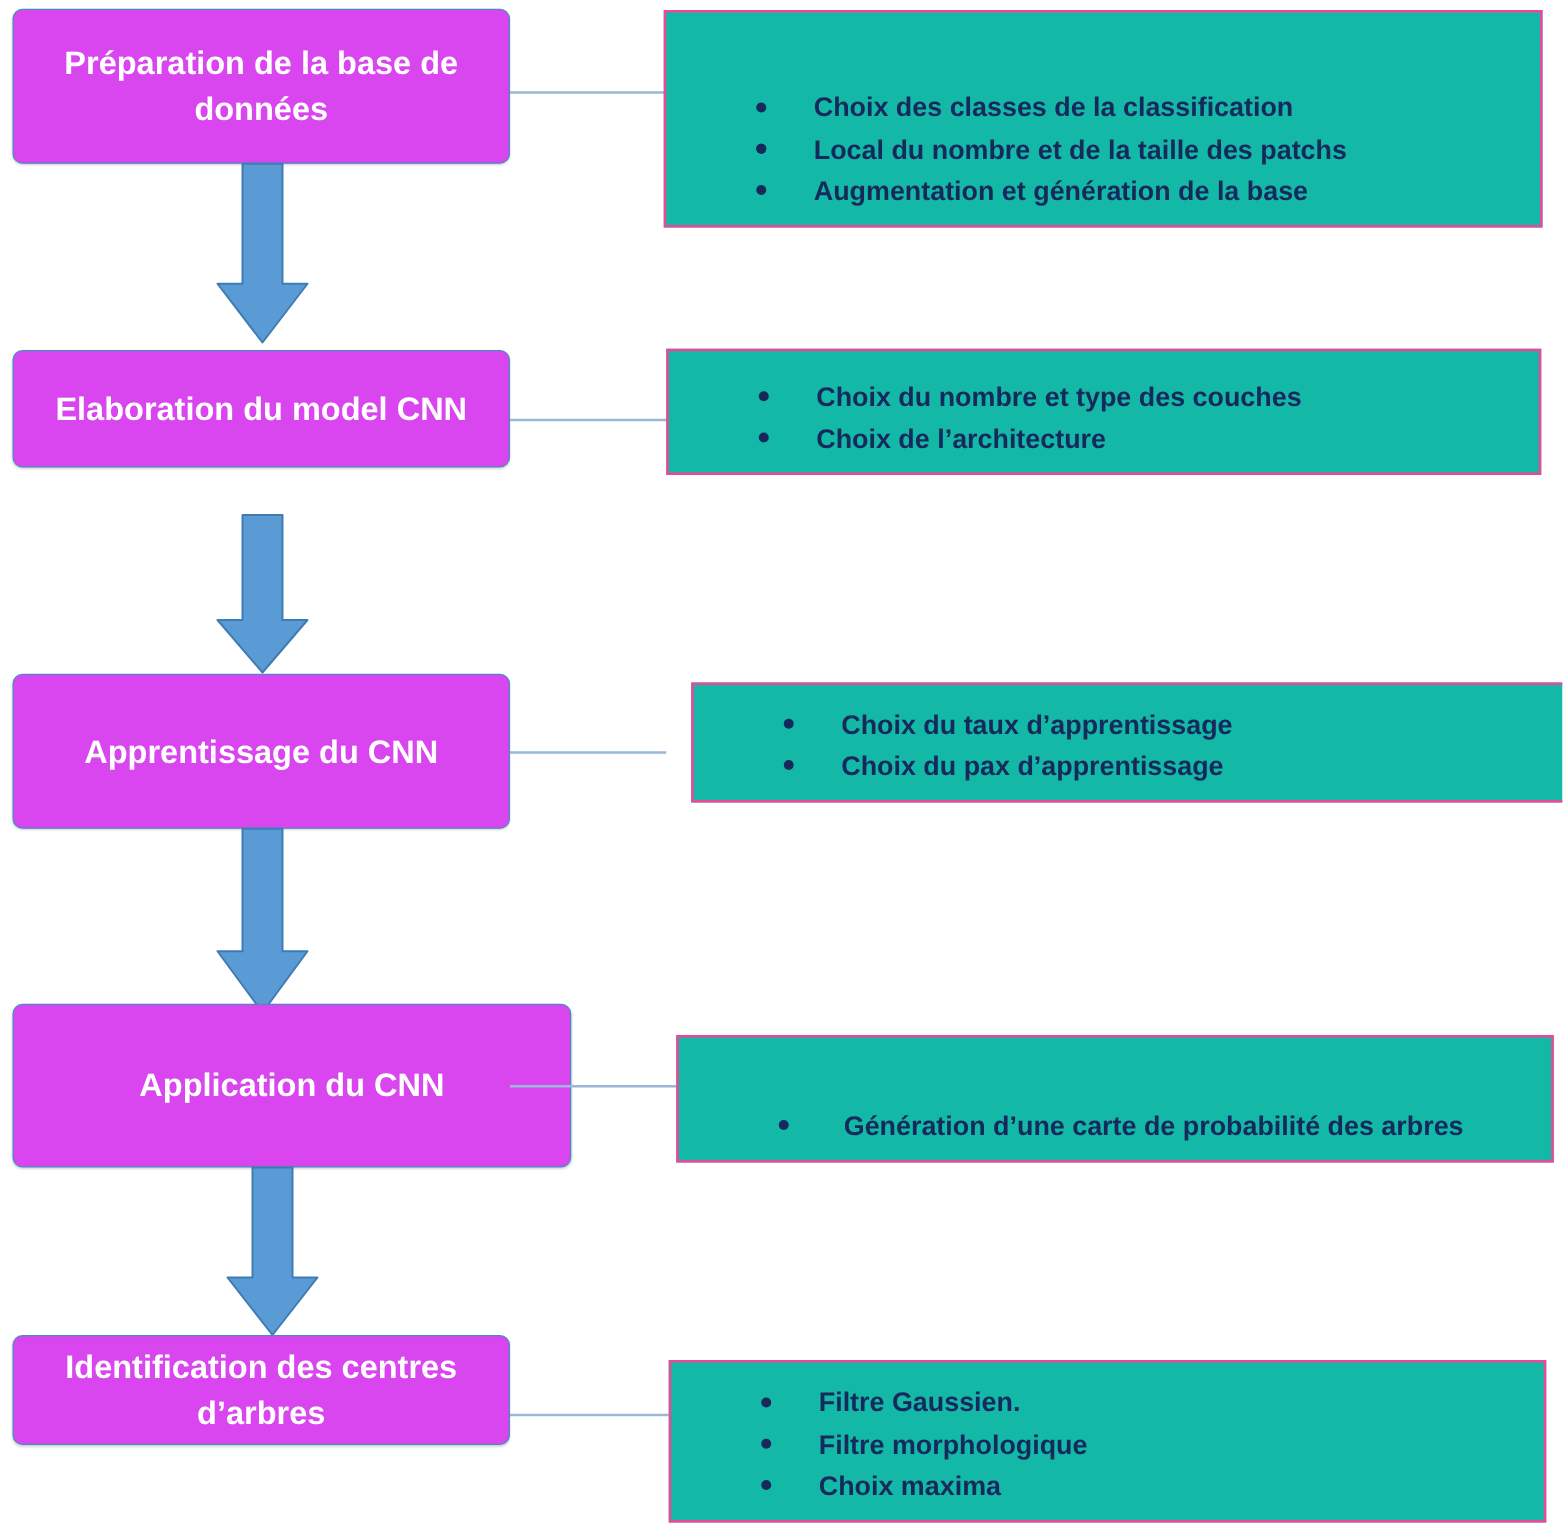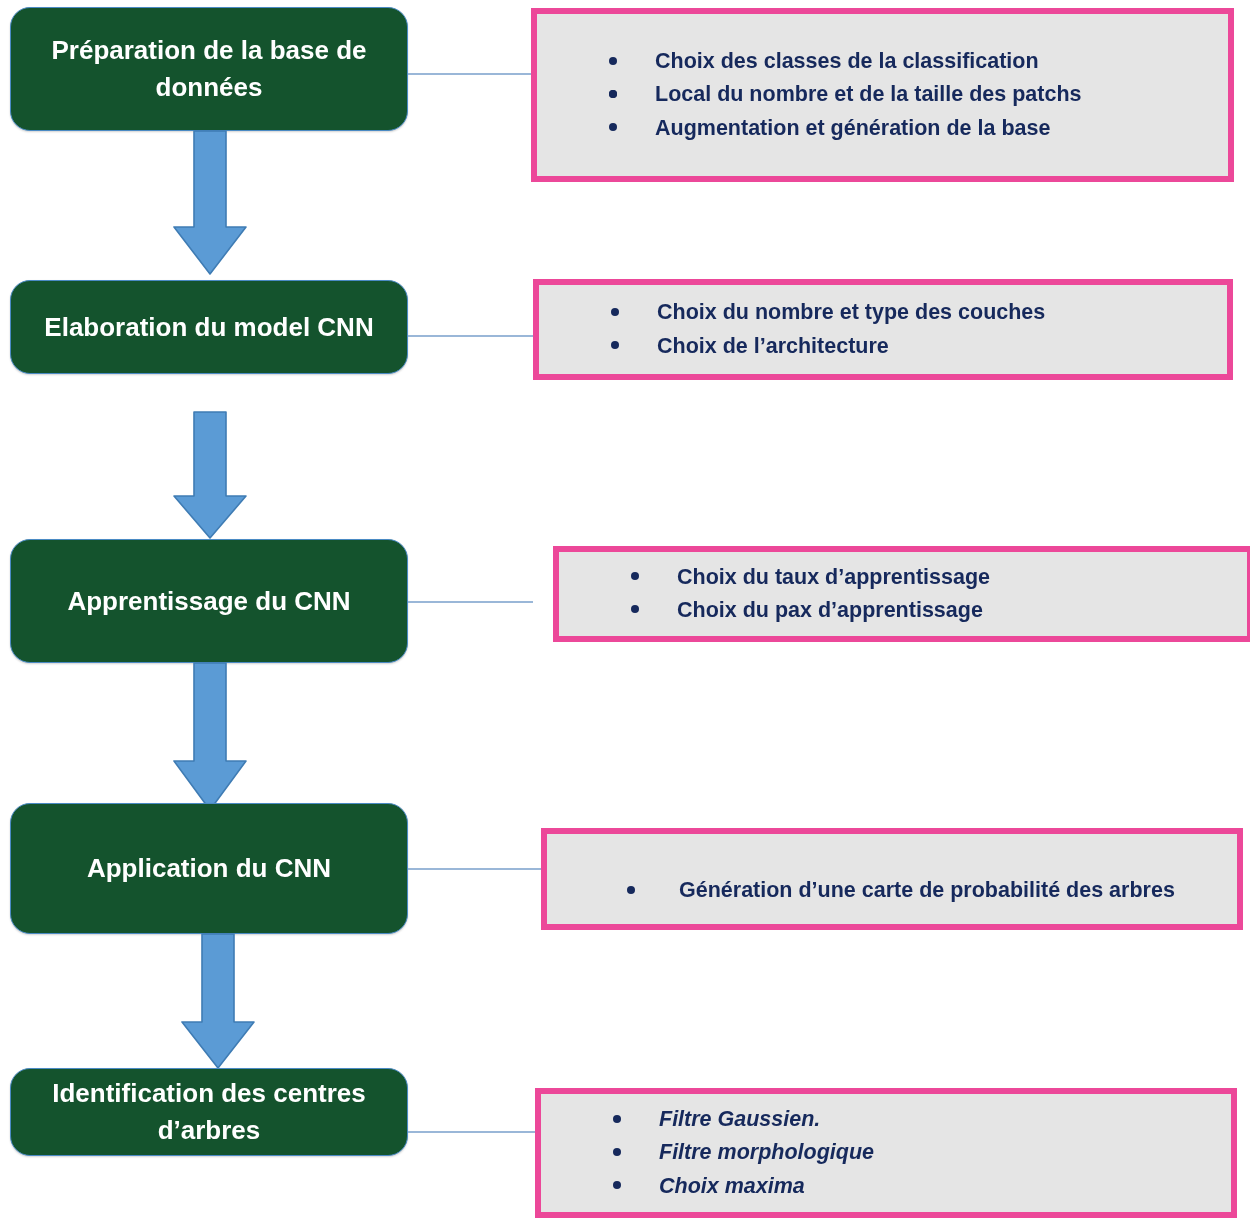--- a/index.html
+++ b/index.html
@@ -15,48 +15,48 @@
     width: 1250px;
     height: 1224px;
     background: #ffffff;
     overflow: hidden;
   }
 
   
   .stage-box {
     position: absolute;
     box-sizing: border-box;
-    background: #14532d;
+    background: #d946ef;
     border: 1.5px solid #4a8ac4;
-    border-radius: 20px;
+    border-radius: 8px;
     display: flex;
     align-items: center;
     justify-content: center;
     text-align: center;
     color: #ffffff;
     font-weight: bold;
     font-size: 26px;
     line-height: 1.42;
     padding: 6px 26px;
     box-shadow: 0 1px 2px rgba(0,0,0,0.18);
   }
   .stage-box .stage-label {
     display: block;
     width: 100%;
   }
 
   
   .detail-panel {
     position: absolute;
     box-sizing: border-box;
-    background: #e5e5e5;
-    border: 6px solid #ec4899;
+    background: #14b8a6;
+    border: 2px solid #ec4899;
     display: flex;
     flex-direction: column;
-    justify-content: center;
+    justify-content: flex-end;
     padding: 8px 10px 8px 10px;
   }
   .detail-panel ul {
     list-style: none;
     margin: 0;
     padding: 0;
   }
   .detail-panel li {
     position: relative;
     color: #16295c;
@@ -173,21 +173,21 @@
       </li>
     </ul>
   </div>
 
   <div class="down-arrow" style="left:172px; top:663px;">
     <svg width="76" height="150" viewBox="0 0 76 150">
       <polygon points="22,0 54,0 54,98 74,98 38,147 2,98 22,98" fill="#5b9bd5" stroke="#3f7cb4" stroke-width="1.6" stroke-linejoin="round"></polygon>
     </svg>
   </div>
 
-  <div class="stage-box" style="left:10px; top:803px; width:398px; height:131px;">
+  <div class="stage-box" style="left:10px; top:803px; width:447px; height:131px;">
     <span class="stage-label">Application du CNN</span>
   </div>
   <div class="connector-line" style="left:408px; top:868px; width:133px;"></div>
   <div class="detail-panel indent-wide" style="left:541px; top:828px; width:702px; height:102px;">
     <ul>
       <li>
         <span class="bullet-dot"></span>
         <span>Génération d’une carte de probabilité des arbres</span>
       </li>
     </ul>
@@ -196,21 +196,21 @@
   <div class="down-arrow" style="left:180px; top:934px;">
     <svg width="76" height="136" viewBox="0 0 76 136">
       <polygon points="22,0 54,0 54,88 74,88 38,134 2,88 22,88" fill="#5b9bd5" stroke="#3f7cb4" stroke-width="1.6" stroke-linejoin="round"></polygon>
     </svg>
   </div>
 
   <div class="stage-box" style="left:10px; top:1068px; width:398px; height:88px;">
     <span class="stage-label">Identification des centres d’arbres</span>
   </div>
   <div class="connector-line" style="left:408px; top:1131px; width:127px;"></div>
-  <div class="detail-panel" style="left:535px; top:1088px; width:702px; height:130px;font-style:italic;">
+  <div class="detail-panel" style="left:535px; top:1088px; width:702px; height:130px;">
     <ul>
       <li>
         <span class="bullet-dot"></span>
         <span>Filtre Gaussien.</span>
       </li>
       <li>
         <span class="bullet-dot"></span>
         <span>Filtre morphologique</span>
       </li>
       <li>

